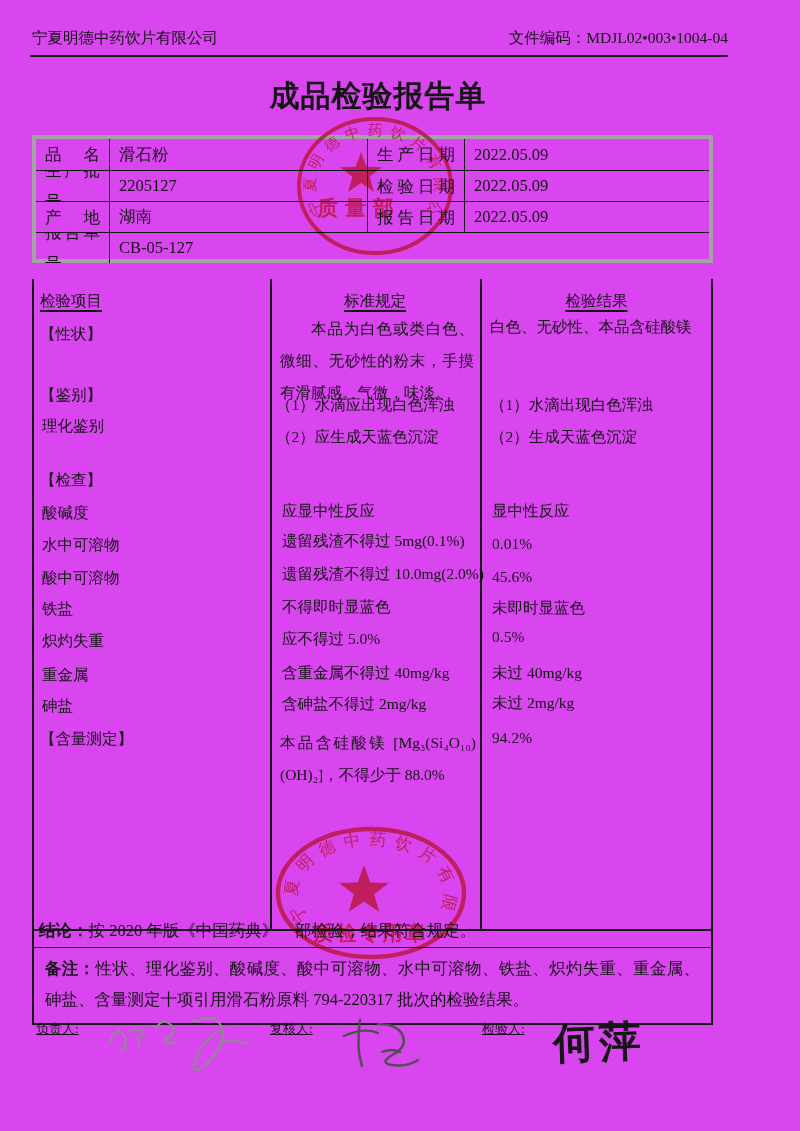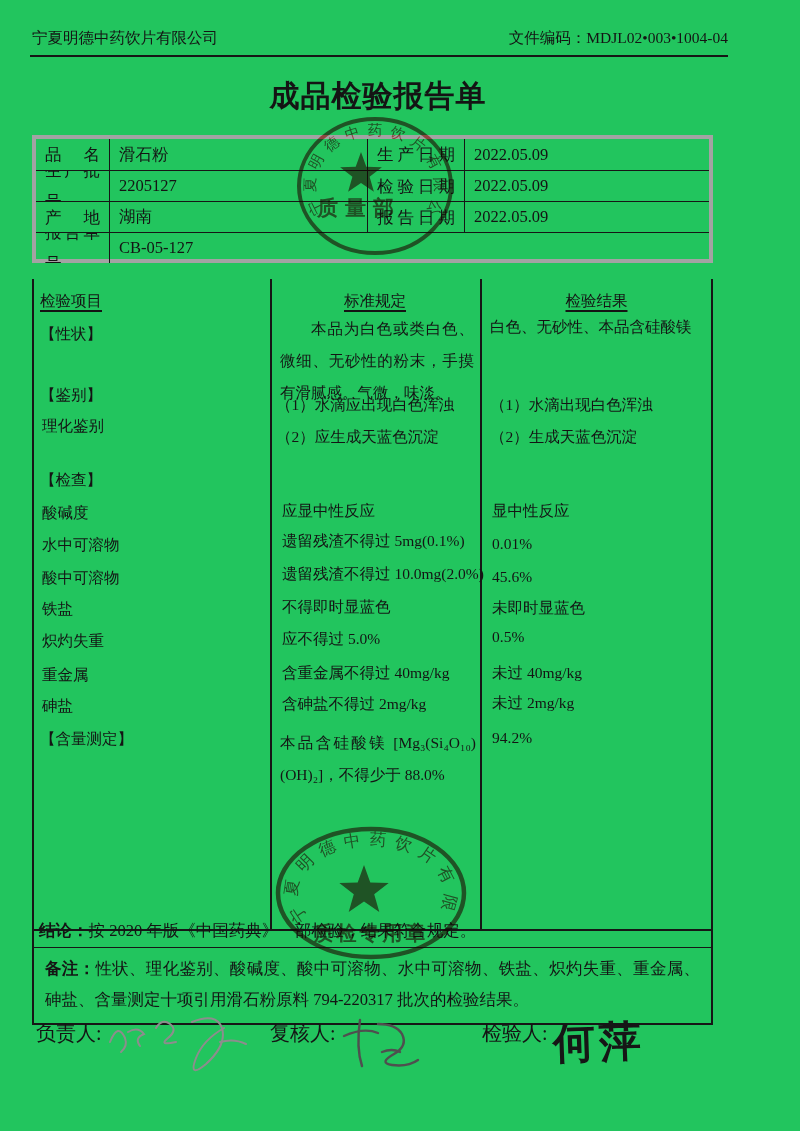--- a/index.html
+++ b/index.html
@@ -1,16 +1,16 @@
 <!DOCTYPE html>
 <html><head>
 <meta charset="utf-8">
 <style>
   html,body{margin:0;padding:0;background:#e8e8e8;}
-  .page{position:relative;width:800px;height:1131px;margin:0 auto;background:#22c55e;
+  .page{position:relative;width:800px;height:1131px;margin:0 auto;background:#d946ef;
         font-family:"Liberation Serif","DejaVu Serif",serif;color:#141414;overflow:hidden;}
   .abs{position:absolute;}
   .nw{white-space:nowrap;}
   .u{text-decoration:underline;text-underline-offset:4px;text-decoration-thickness:1.5px;}
   .hdr{font-size:15.5px;top:28px;}
   .hdr-rule{left:30px;top:55px;width:698px;height:2px;background:#161616;}
   .title{left:0;top:76px;width:756px;text-align:center;font-size:30px;font-weight:700;letter-spacing:1px;}
   
   .info{left:32px;top:135px;width:681px;height:128px;border:4px solid #a3a3a3;box-sizing:border-box;
         display:grid;grid-template-columns:73px 258px 97px 1fr;grid-auto-rows:31px;font-size:16.5px;}
@@ -24,21 +24,21 @@
         box-sizing:border-box;font-size:15.5px;}
   .vline{position:absolute;top:0;bottom:0;width:1.5px;background:#161616;}
   .it{position:absolute;white-space:nowrap;}
   .blk{position:absolute;white-space:normal;text-align:justify;line-height:32px;}
   .colhead{position:absolute;text-align:center;}
   
   .bot{left:32px;top:915px;width:681px;border:2px solid #161616;border-top:none;box-sizing:border-box;font-size:16.5px;}
   .concl{height:32px;line-height:32px;padding:0 5px;border-bottom:1.5px solid #161616;white-space:nowrap;overflow:hidden;}
   .rmk{padding:5px 11px 8px;line-height:31px;text-align:justify;}
   .lbl-b{font-weight:700;}
-  .sig-label{font-size:20px;white-space:nowrap;}
+  .sig-label{font-size:13px;white-space:nowrap;text-decoration:underline;}
   .stamp{pointer-events:none;mix-blend-mode:multiply;opacity:.82;}
   .stamp text{font-family:"Liberation Serif","DejaVu Serif",serif;}
 </style>
 </head>
 <body>
 
 <div class="page">
 
   <div class="abs hdr nw" style="left:32px;">宁夏明德中药饮片有限公司</div>
   <div class="abs hdr nw" style="right:72px;"><span>文件编码：</span><span>MDJL02•003•1004-04</span></div>

